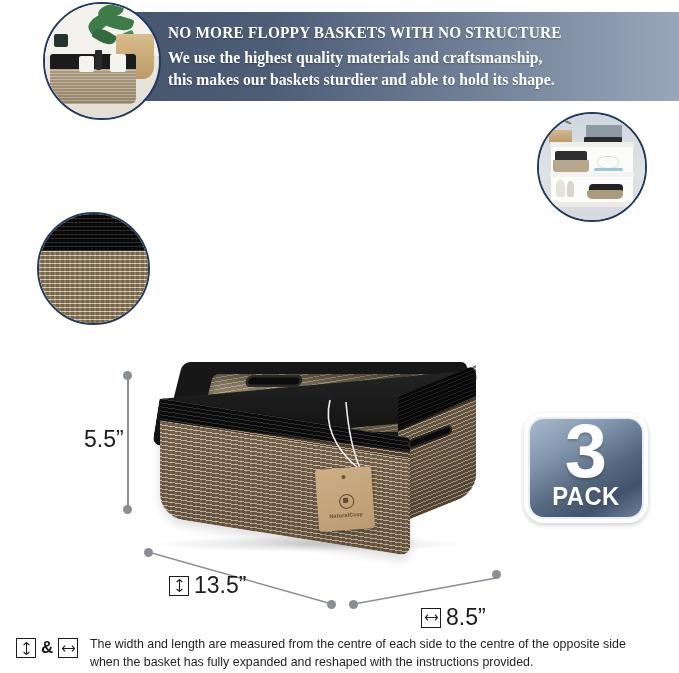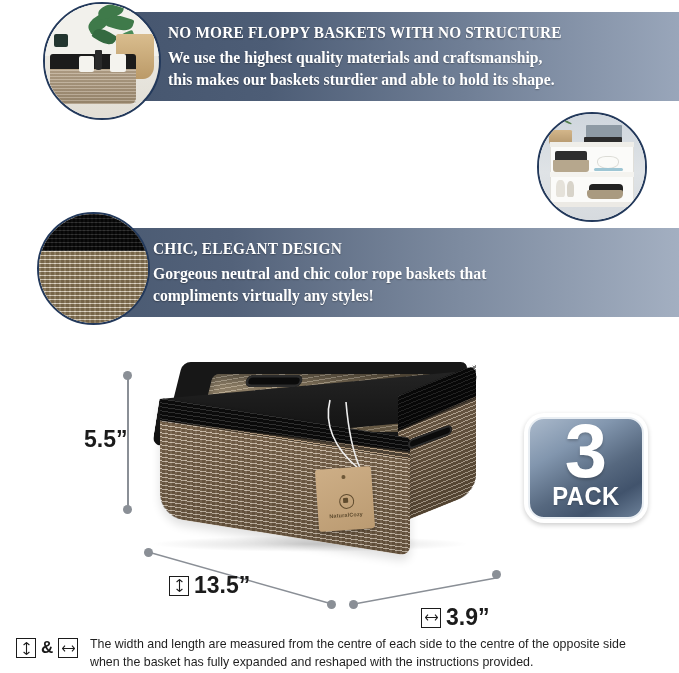--- a/index.html
+++ b/index.html
@@ -147,21 +147,21 @@
   .tag .mark{position:absolute;left:50%;top:26px;width:13px;height:13px;margin-left:-6.5px;
      border:1.4px solid #5f4b2e;border-radius:50%;}
   .tag .mark:after{content:"";position:absolute;left:3px;top:3px;width:5px;height:5px;
      background:#5f4b2e;border-radius:1px;}
   .tag .brand{position:absolute;left:0;right:0;top:44px;text-align:center;
      font-size:5.4px;color:#5d4a2d;letter-spacing:.2px;font-weight:bold;}
 
   
   .dim-dot{position:absolute;width:9px;height:9px;border-radius:50%;background:#8a8f96;}
   .dim-line{position:absolute;background:#8a8f96;}
-  .dim-label{position:absolute;font-size:23px;color:#1b1b1b;font-weight:bold;white-space:nowrap;}
+  .dim-label{position:absolute;font-size:23px;color:#1b1b1b;font-weight:normal;white-space:nowrap;}
   .dim-row{position:absolute;display:flex;align-items:center;gap:5px;}
   .ic-box{width:20px;height:20px;border:1.6px solid #1b1b1b;display:flex;
      align-items:center;justify-content:center;box-sizing:border-box;}
 
   
   #badge{position:absolute;left:524px;top:413px;width:124px;height:110px;
      border-radius:20px;
      background:linear-gradient(145deg,#9fb0c4 0%,#7d90a8 32%,#5d7governed 33%,#4f617a 62%,#7c8fa6 100%);
      box-shadow:0 2px 5px rgba(0,0,0,.2);}
   #badge .inner{position:absolute;inset:4px;border-radius:16px;
@@ -237,28 +237,20 @@
         <div class="obj" style="left:56%;top:22%;width:26%;height:20%;background:#fbfbf8;border-radius:40% 40% 50% 50%;box-shadow:inset 0 0 0 1px #dcdcd6;"></div>
         <div class="obj" style="left:52%;top:40%;width:34%;height:5%;background:#9ec6d4;border-radius:2px;"></div>
         <div class="obj" style="left:8%;top:58%;width:10%;height:26%;background:#e5e2da;border-radius:40% 40% 20% 20%;"></div>
         <div class="obj" style="left:20%;top:60%;width:9%;height:24%;background:#d8d4ca;border-radius:40% 40% 20% 20%;"></div>
         <div class="obj" style="left:46%;top:64%;width:40%;height:16%;background:#222;border-radius:4px;"></div>
         <div class="obj" style="left:44%;top:74%;width:42%;height:14%;background:#a99a80;border-radius:2px 2px 5px 5px;"></div>
       </div>
     </div>
   </div>
 
-  <div class="banner" id="banner3">
-    <div class="bar"></div>
-    <div class="txt">
-      <div class="b-head">CHIC, ELEGANT DESIGN</div>
-      <div class="b-body">Gorgeous neutral and chic color rope baskets that</div>
-      <div class="b-body">compliments virtually any styles!</div>
-    </div>
-  </div>
 
   <div class="circ" id="circle3">
     <div class="ph ph3">
       <div class="top"></div>
       <div class="bot"></div>
     </div>
   </div>
 
   <div id="product">
 
@@ -307,21 +299,21 @@
     <svg style="position:absolute;left:354px;top:236px;" width="148" height="32">
       <line x1="0" y1="28" x2="142" y2="2" stroke="#8a8f96" stroke-width="1.6"></line>
     </svg>
     <div class="dim-dot" style="left:492px;top:230px;"></div>
     <div class="dim-row" style="left:421px;top:264px;">
       <span class="ic-box">
         <svg width="13" height="9" viewBox="0 0 13 9">
             <path d="M1 4.5 L12 4.5 M3 1.6 L0.6 4.5 L3 7.4 M10 1.6 L12.4 4.5 L10 7.4" stroke="#1b1b1b" stroke-width="1.1" fill="none"></path>
           </svg>
       </span>
-      <span class="dim-label" style="position:static;">3.9”</span>
+      <span class="dim-label" style="position:static;">8.5”</span>
     </div>
   </div>
 
   <div id="badge">
     <div class="inner">
       <div class="num">3</div>
       <div class="pack">PACK</div>
     </div>
   </div>
 

